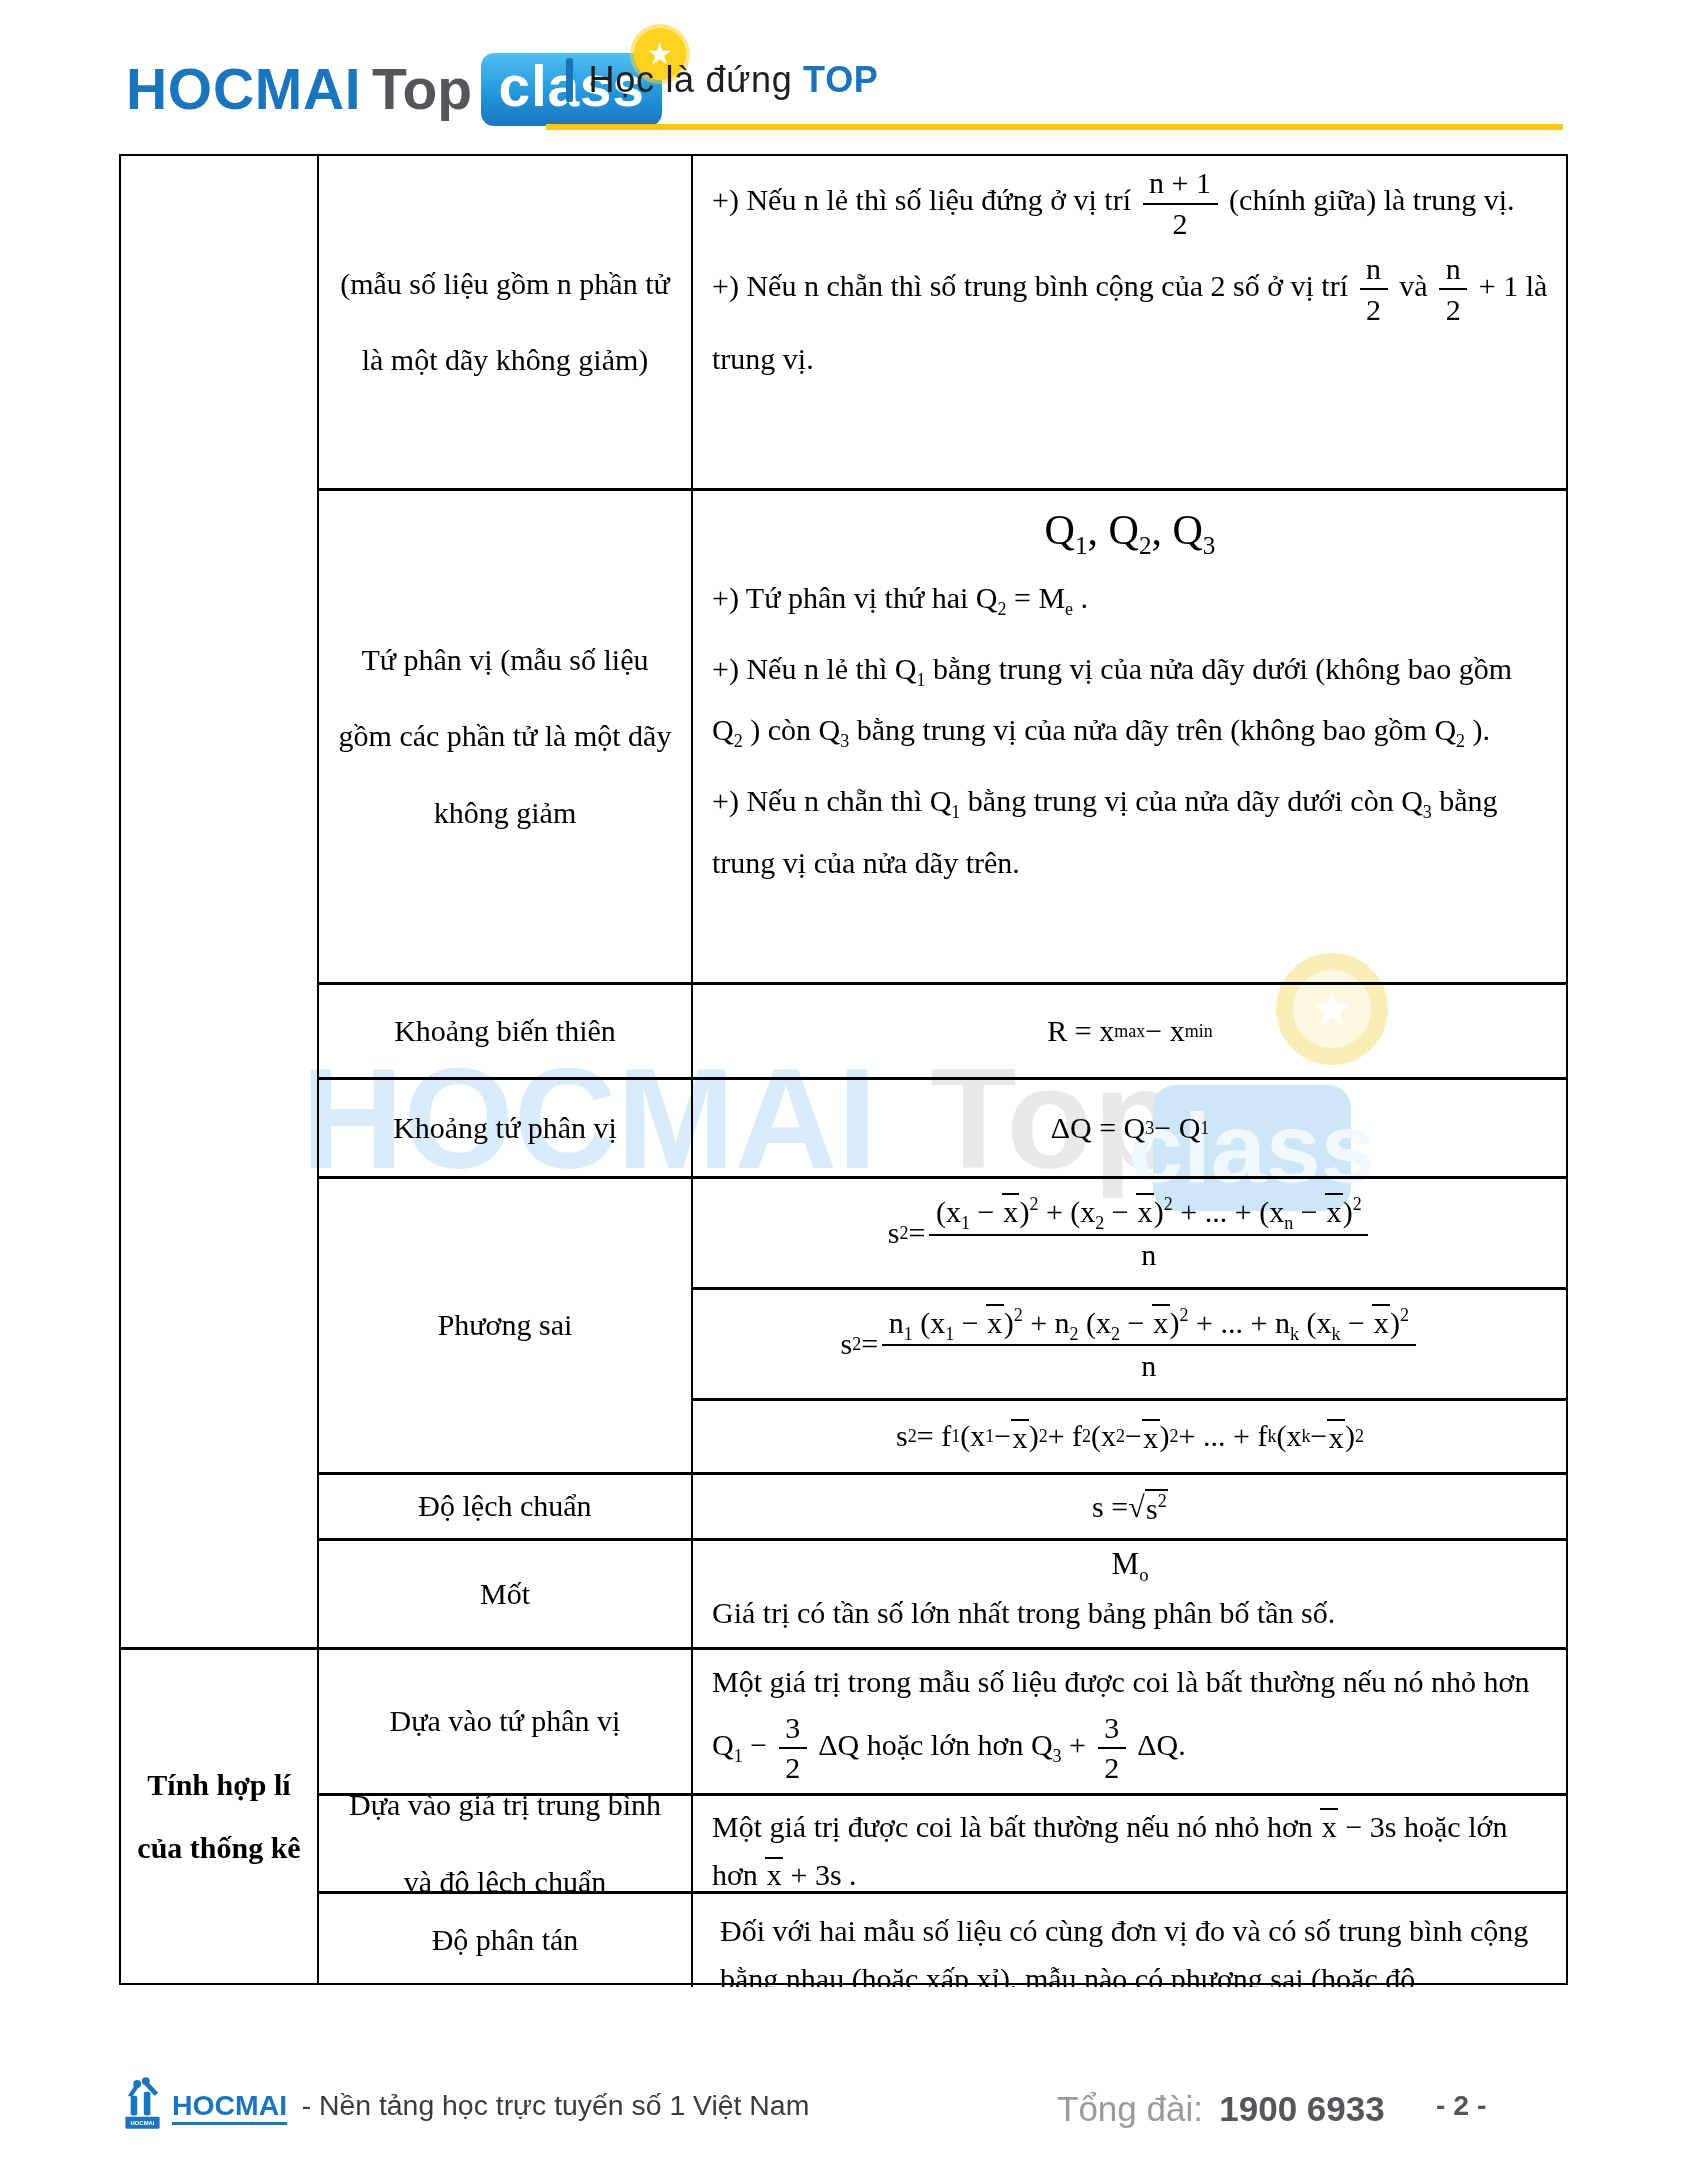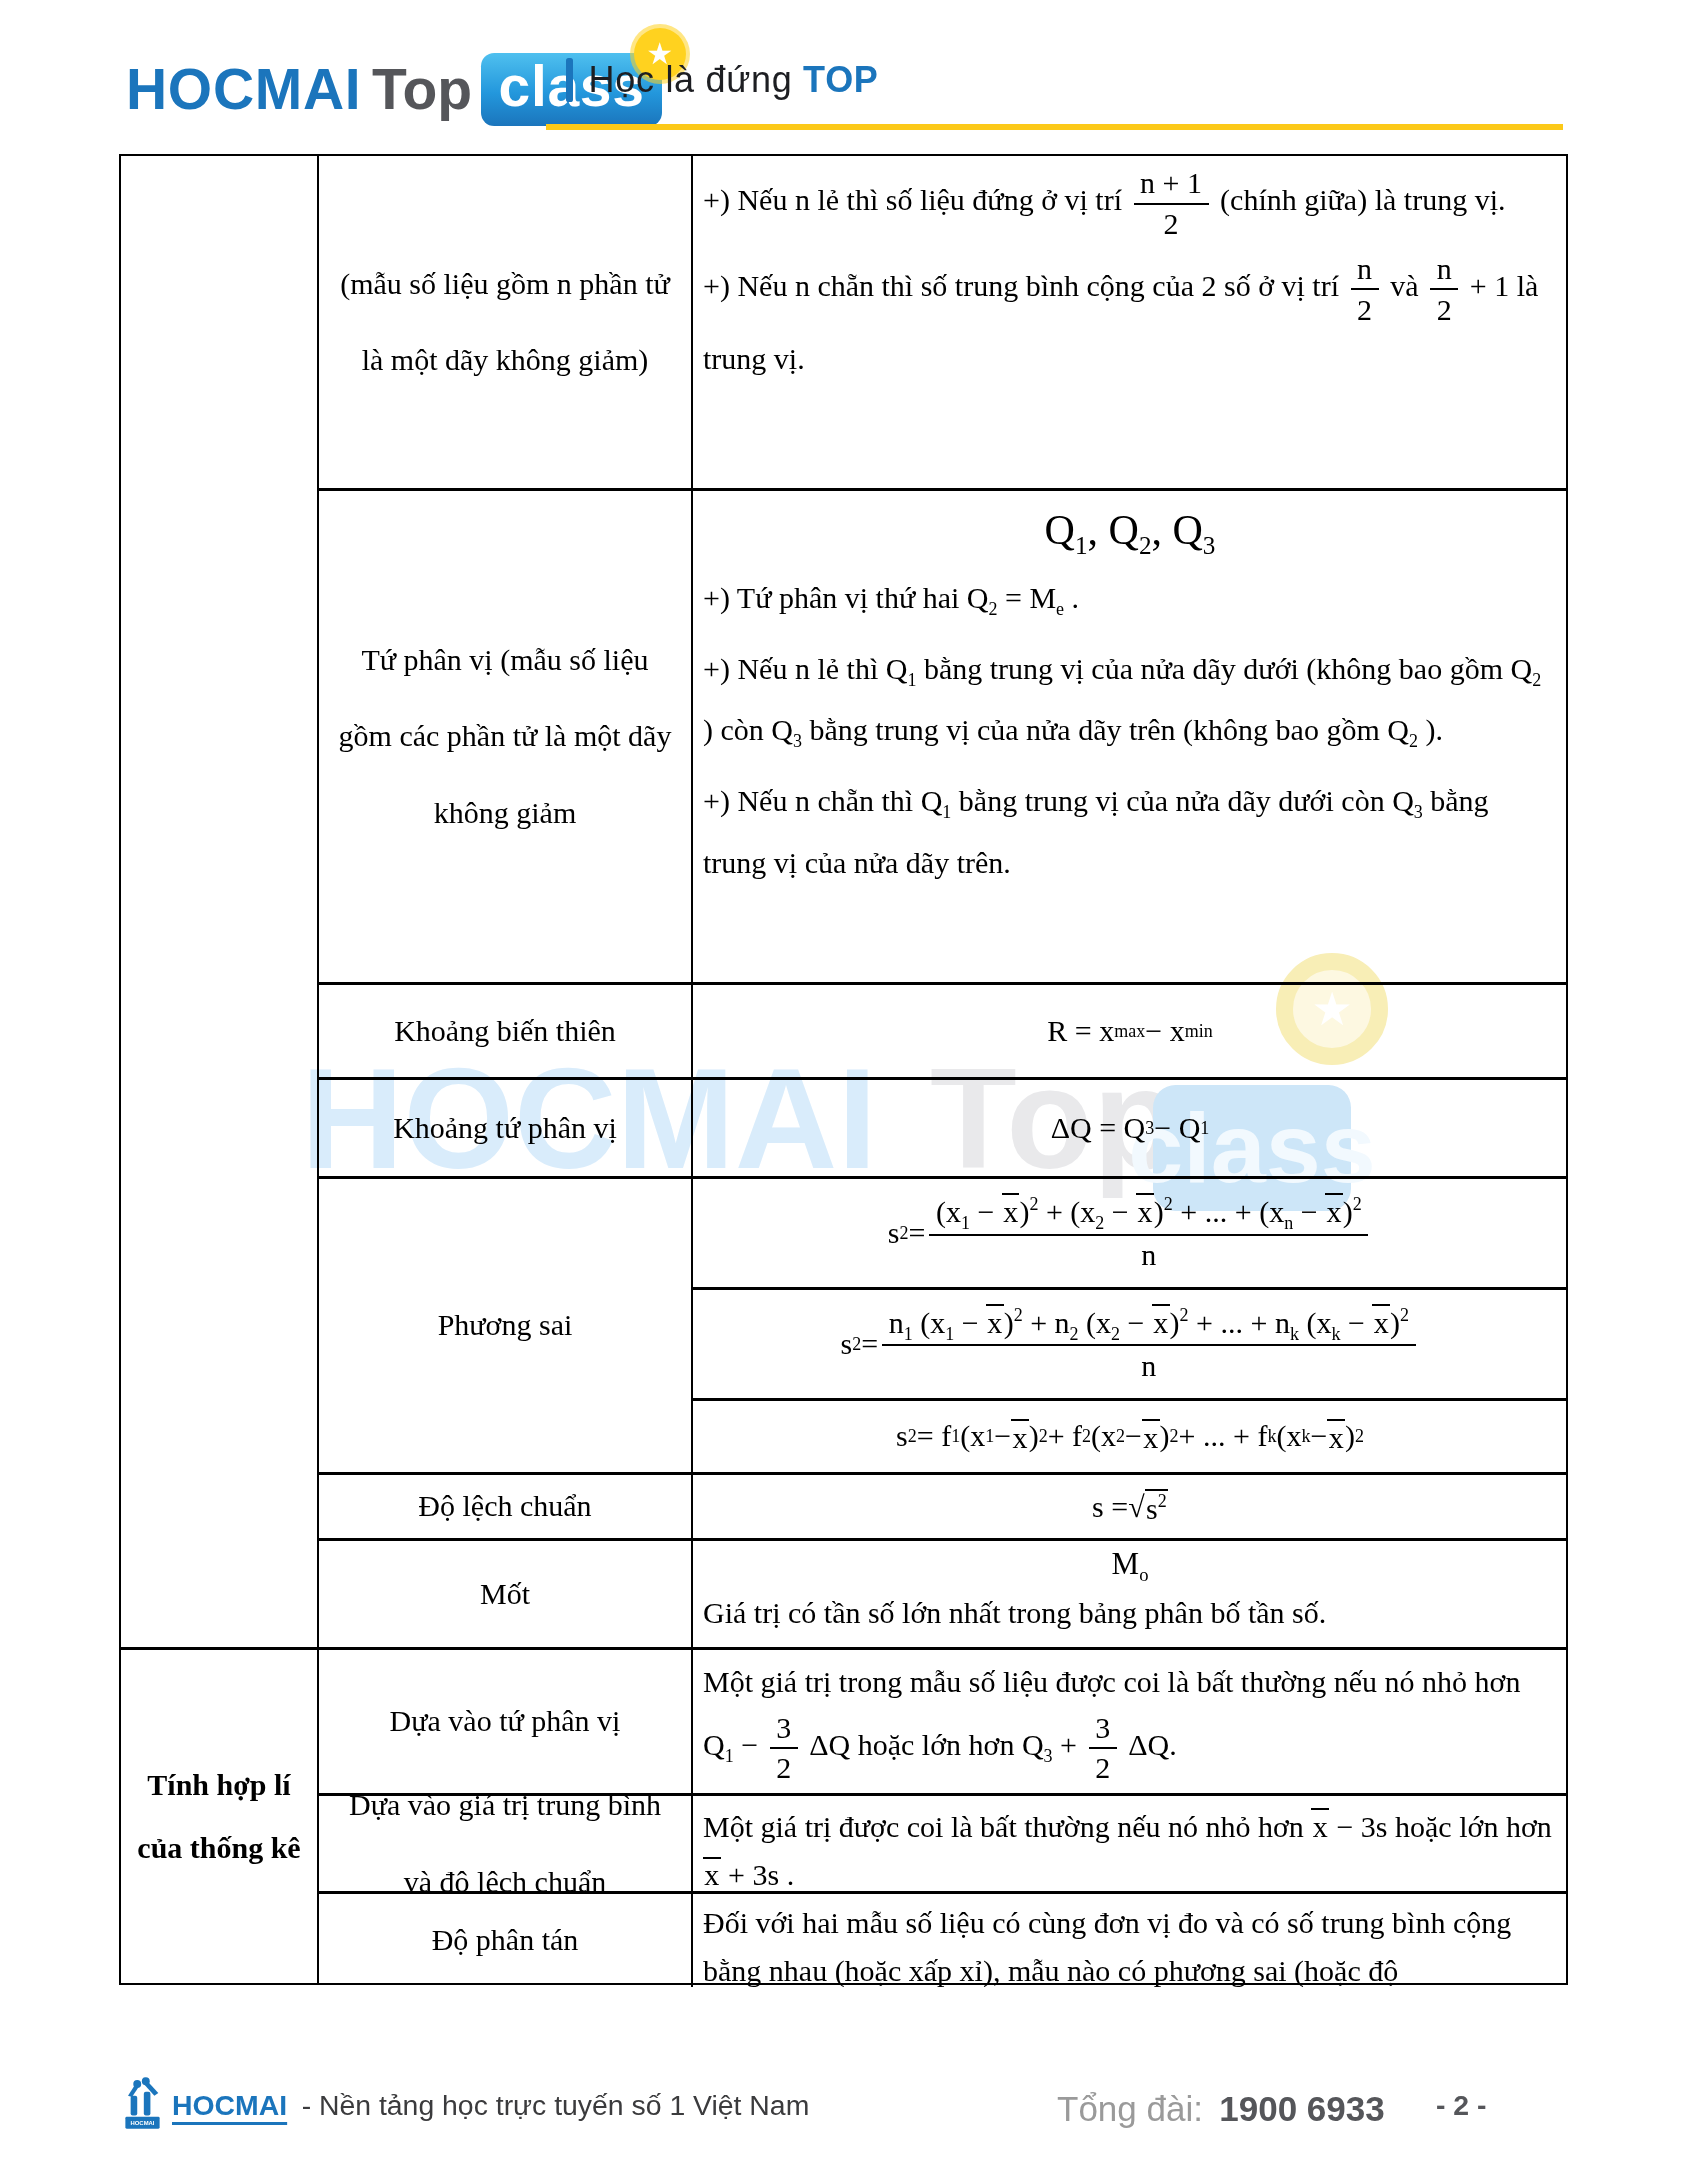--- a/index.html
+++ b/index.html
@@ -43,21 +43,21 @@
   .doc-table *{box-sizing:border-box;}
   .col1{position:absolute;left:0;top:0;width:198px;height:100%;border-right:2.6px solid #000;}
   .col1-top{height:1491px;}
   .col1-bottom{height:334px;border-top:3.3px solid #000;display:flex;align-items:center;justify-content:center;
     text-align:center;font-weight:bold;padding:0 14.6px;line-height:2.1;}
   .main-col{position:absolute;left:198px;top:0;width:1248px;height:100%;}
   .trow{display:flex;width:100%;}
   .trow + .trow{border-top:3.3px solid #000;}
   .lbl{width:374px;flex:0 0 374px;border-right:2.6px solid #000;display:flex;align-items:center;
     justify-content:center;text-align:center;padding:17px 17px;line-height:2.55;overflow:hidden;}
-  .cnt{flex:1;overflow:hidden;padding:0 10px;}
+  .cnt{flex:1;overflow:hidden;padding:0 19px;}
   .cnt p{margin:9.3px 0;line-height:2.05;}
   .r1{height:332px;}
   .r2{height:494px;}
   .r3{height:95px;font-family:Liberation Serif, serif;}
   .r4{height:99px;}
   .r5{height:296px;}
   .r6{height:66px;}
   .r7{height:109px;}
   .r8{height:146px;}
   .r9{height:98px;}
@@ -66,21 +66,21 @@
   .cnt-stack{display:flex;flex-direction:column;padding:0;}
   .subcell{display:flex;align-items:center;justify-content:center;overflow:hidden;}
   .sub1{height:109px;}
   .sub2{height:111px;border-top:3.3px solid #000;}
   .sub3{height:75px;border-top:3.3px solid #000;}
   .r2 .quart-line{text-align:center;margin:14.6px 0 6.6px 0;font-size:42px;}
   .mode-line{text-align:center;margin-top:5.3px;font-size:31px;}
   .mode-desc{margin:1.3px 0 0 0 !important;line-height:1.7 !important;}
   .r8 .cnt p{margin:4px 0;line-height:1.85;}
   .r9 .cnt p{margin:0;line-height:1.62;padding-top:6.6px;}
-  .r10 .cnt p{margin:0;line-height:1.6;padding-top:5.3px;}
+  .r10 .cnt p{margin:8px;line-height:1.6;padding-top:5.3px;}
 
   
   sub{font-size:0.6em;vertical-align:-0.4em;line-height:1;}
   sup{font-size:0.6em;vertical-align:0.65em;line-height:1;}
   .frac{display:inline-flex;flex-direction:column;vertical-align:middle;text-align:center;
     line-height:1.2;margin:0 4px;}
   .frac .num{border-bottom:2.6px solid #000;padding:0 6.6px 1.3px 6.6px;}
   .frac .den{padding:1.3px 6.6px 0 6.6px;}
   .over{border-top:2px solid #000;display:inline-block;line-height:1.05;padding:0.7px 1.3px 0 1.3px;}
   .big-formula{font-size:30px;}

